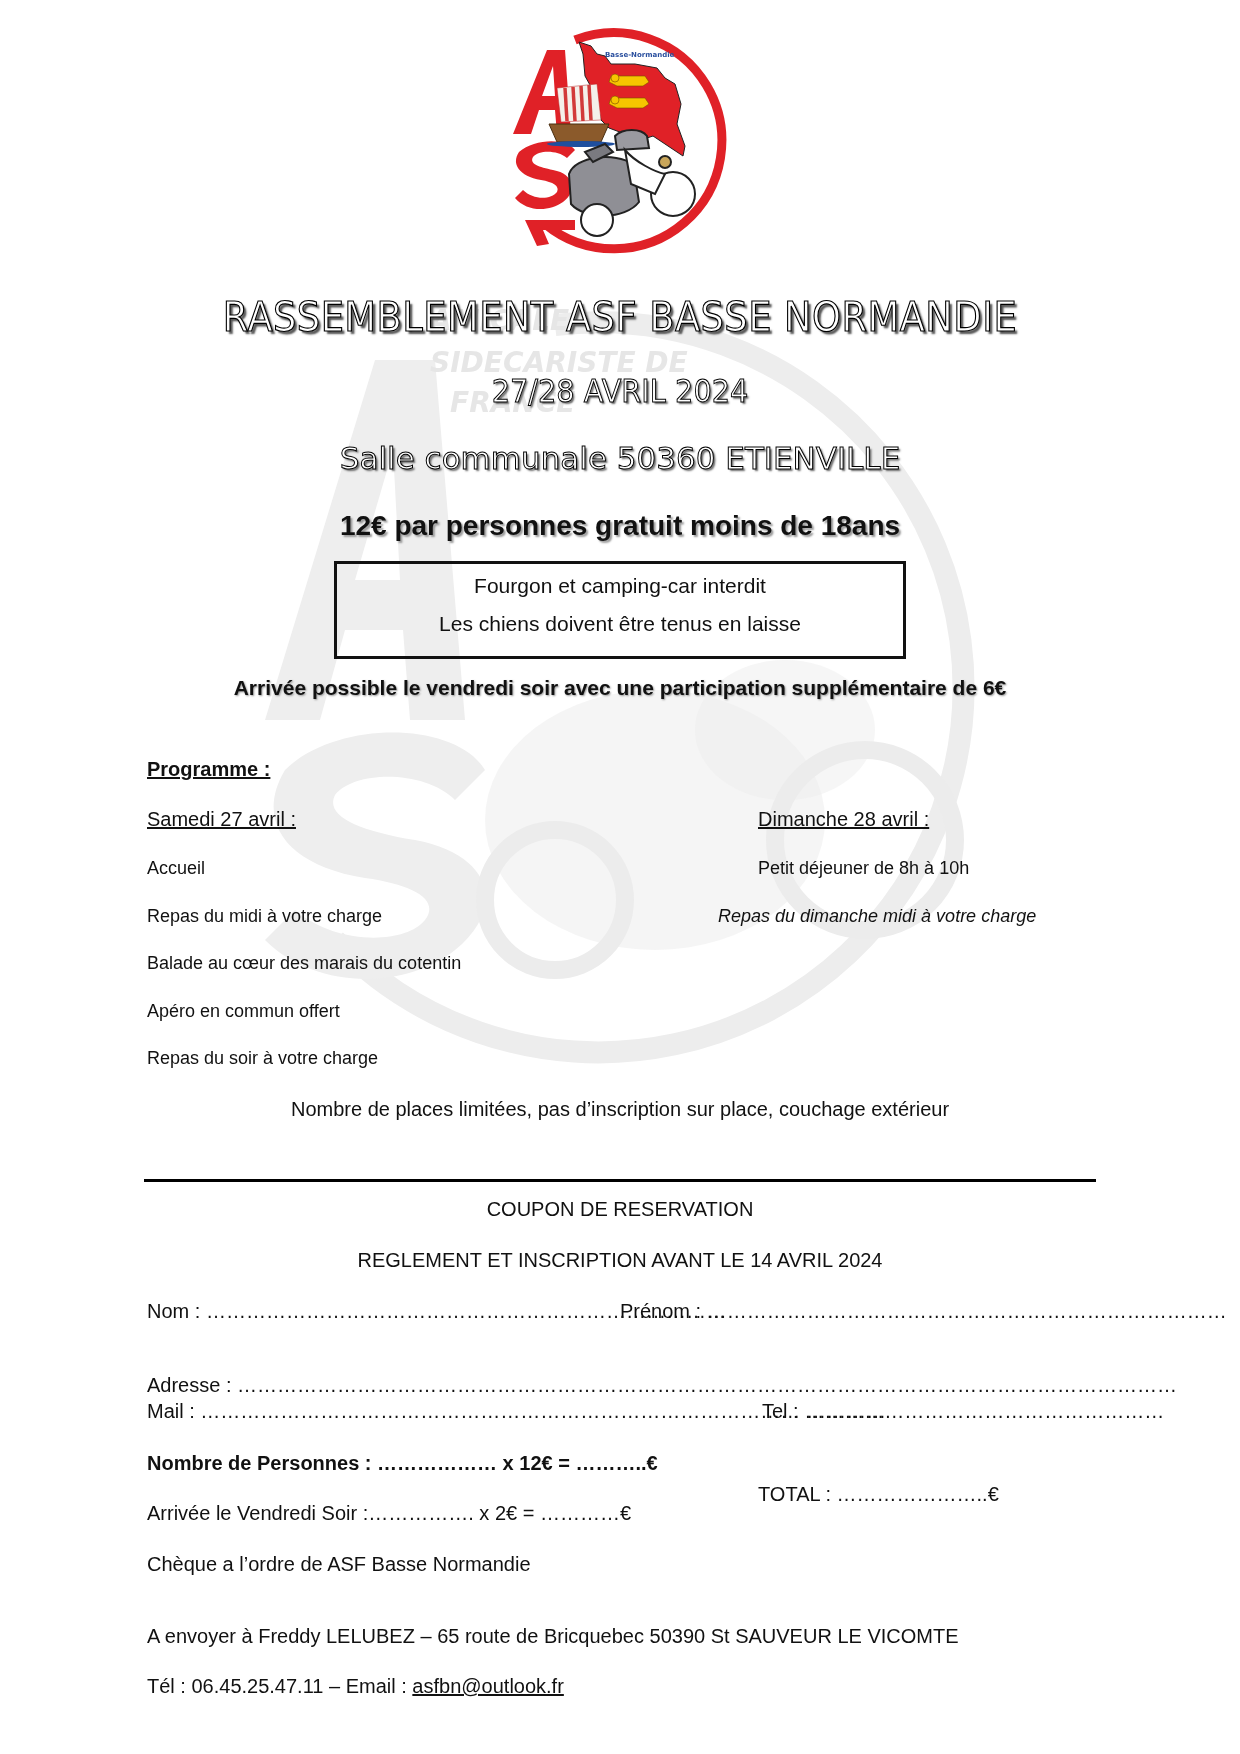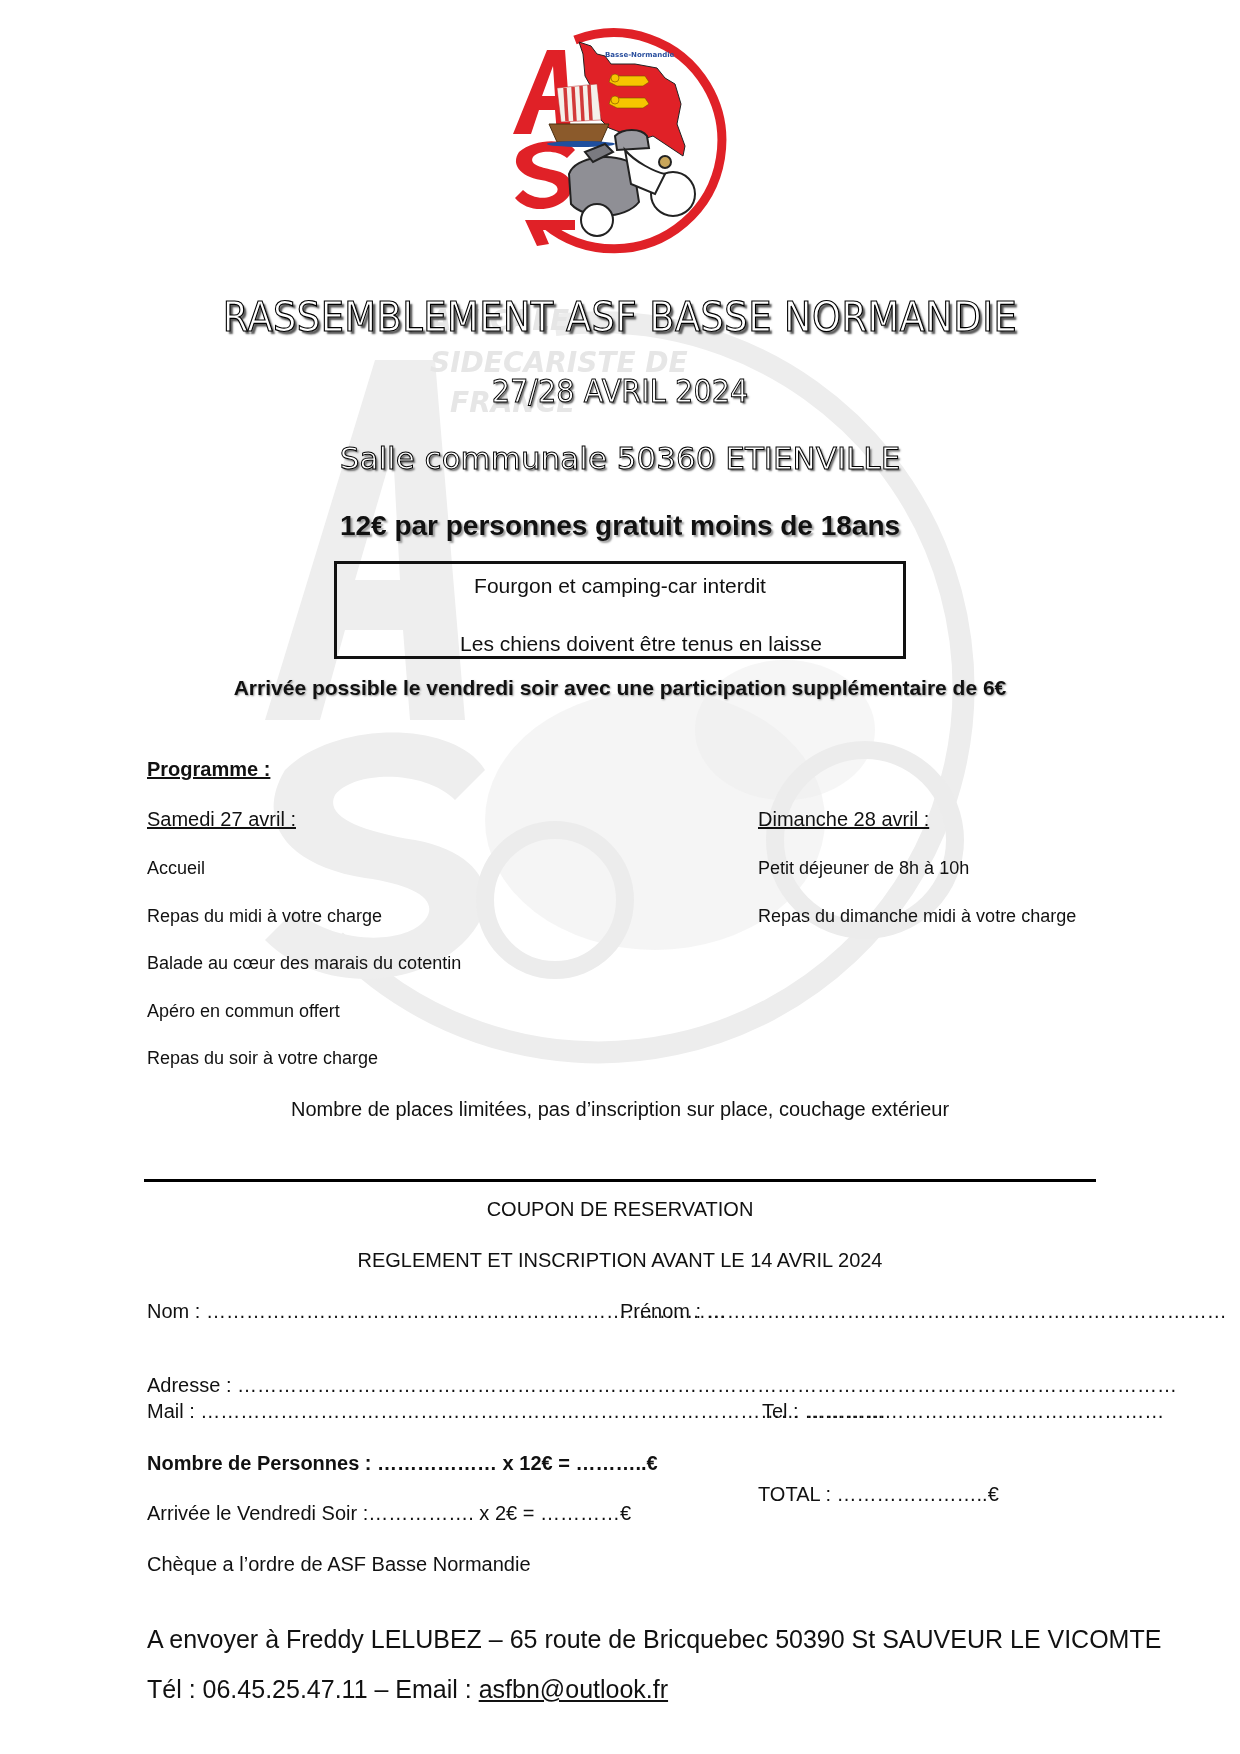--- a/index.html
+++ b/index.html
@@ -56,21 +56,21 @@
     .limits { top: 1098px; font-size: 20px; color: #111; }
 
     .divider { left: 144px; top: 1179px; width: 952px; height: 3px; background: #000; }
 
     .coupon-title { top: 1198px; font-size: 20px; }
     .coupon-deadline { top: 1249px; font-size: 20px; }
 
     .field { left: 147px; font-size: 20px; white-space: nowrap; color: #111; }
     .total { left: 758px; top: 1483px; font-size: 20px; white-space: nowrap; }
 
-    .footer { left: 147px; font-size: 25px; white-space: nowrap; color: #111; }
+    .footer { left: 147px; font-size: 20px; white-space: nowrap; color: #111; }
     .email-link { text-decoration: underline; color: #111; }
   </style>
 </head>
 <body>
 
 <div class="watermark">
   <svg width="780" height="770" viewBox="0 0 780 770">
     <g fill="none" stroke="#ededed" stroke-width="22">
       <path d="M 330 25 A 365 365 0 1 1 110 640"></path>
     </g>
@@ -138,37 +138,37 @@
   </svg>
 </div>
 
 <div class="abs center title">RASSEMBLEMENT ASF BASSE NORMANDIE</div>
 <div class="abs center date">27/28 AVRIL 2024</div>
 <div class="abs center venue">Salle communale 50360 ETIENVILLE</div>
 <div class="abs center price">12€ par personnes gratuit moins de 18ans</div>
 
 <div class="abs rules-box">
   <div class="rule-line" style="top:10px;">Fourgon et camping-car interdit</div>
-  <div class="rule-line" style="top:68px;margin-left:21px;">Les chiens doivent être tenus en laisse</div>
+  <div class="rule-line" style="top:48px;">Les chiens doivent être tenus en laisse</div>
 </div>
 
 <div class="abs center friday">Arrivée possible le vendredi soir avec une participation supplémentaire de 6€</div>
 
 <div class="abs prog-head">Programme :</div>
 
 <div class="abs day-head" style="left:147px; top:808px;">Samedi 27 avril :</div>
 <div class="abs item" style="left:147px; top:858px;">Accueil</div>
 <div class="abs item" style="left:147px; top:906px;">Repas du midi à votre charge</div>
 <div class="abs item" style="left:147px; top:953px;">Balade au cœur des marais du cotentin</div>
 <div class="abs item" style="left:147px; top:1001px;">Apéro en commun offert</div>
 <div class="abs item" style="left:147px; top:1048px;">Repas du soir à votre charge</div>
 
 <div class="abs day-head" style="left:758px; top:808px;">Dimanche 28 avril :</div>
 <div class="abs item" style="left:758px; top:858px;">Petit déjeuner de 8h à 10h</div>
-<div class="abs item" style="left:758px; top:906px;">Repas du dimanche midi à votre charge</div>
+<div class="abs item" style="left:718px; top:906px;font-style:italic;">Repas du dimanche midi à votre charge</div>
 
 <div class="abs center limits">Nombre de places limitées, pas d’inscription sur place, couchage extérieur</div>
 
 <div class="abs divider"></div>
 
 <div class="abs center coupon-title">COUPON DE RESERVATION</div>
 <div class="abs center coupon-deadline">REGLEMENT ET INSCRIPTION AVANT LE 14 AVRIL 2024</div>
 
 <div class="abs field" style="top:1300px;">Nom : ……………………………………………………………………  </div>
 <div class="abs field" style="left:620px; top:1300px;">Prénom : ……………………………………………………………………</div>

